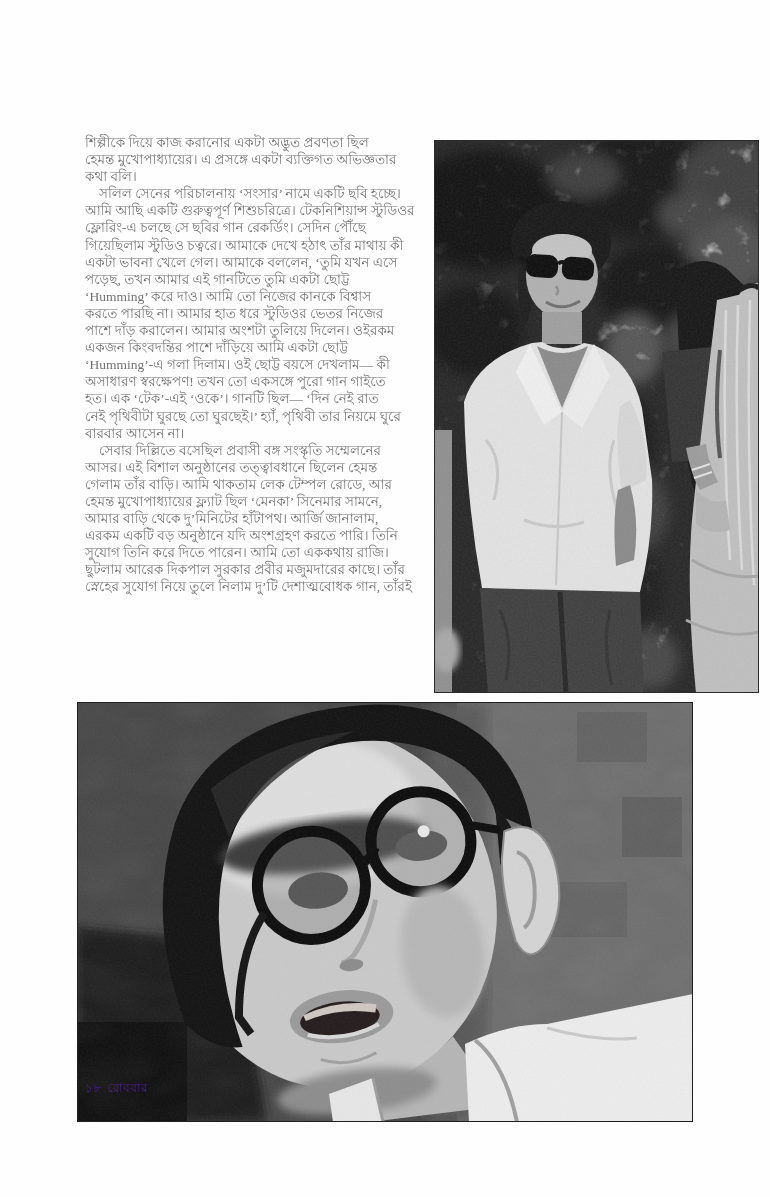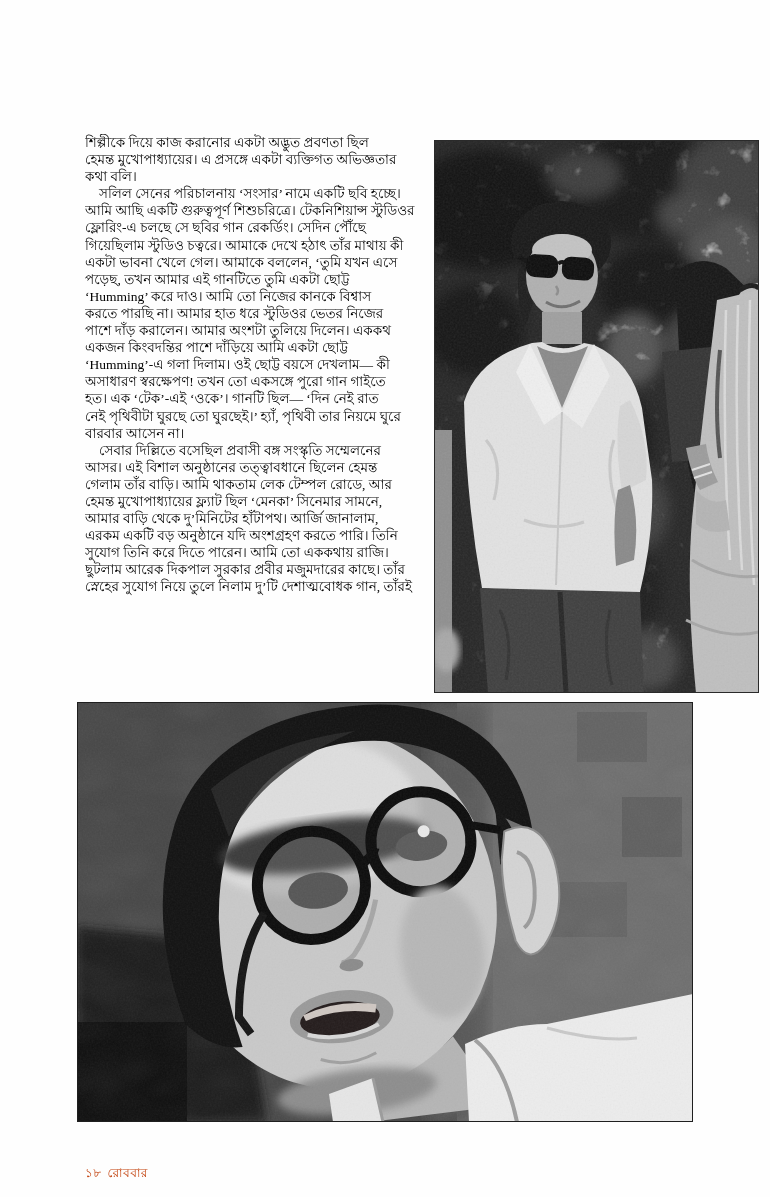--- a/index.html
+++ b/index.html
@@ -3,52 +3,52 @@
 <meta charset="utf-8">
 <style>
   html,body{margin:0;padding:0;background:#e9e9e9;}
   .page{
     position:relative; width:770px; height:1197px; margin:0 auto;
     background:#fefefe; overflow:hidden;
     font-family:"Liberation Serif","DejaVu Serif",serif;
   }
   .text-col{
     position:absolute; left:85px; top:134px; width:350px; height:552px;
-    font-size:13.5px; line-height:17.1px; color:#000000; overflow:hidden;
+    font-size:13.5px; line-height:17.1px; color:#737373; overflow:hidden;
   }
   .text-line{ white-space:nowrap; }
   .text-line.indent{ text-indent:14px; }
   .photo{ position:absolute; }
   .photo svg{ display:block; width:100%; height:100%; }
   .photo-top{ left:434px; top:140px; width:325px; height:553px; }
   .photo-bottom{ left:77px; top:702px; width:616px; height:420px; }
   .footer{
-    position:absolute; left:85px; top:1164px;
-    font-size:12px; color:#c2410c; letter-spacing:.5px;
+    position:absolute; left:85px; top:1079px;
+    font-size:12px; color:#4c1d95; letter-spacing:.5px;
   }
   .footer span{ margin-right:6px; }
 </style>
 </head>
 <body>
 
 <div class="page">
 
   <div class="text-col">
       <div class="text-line">শিল্পীকে দিয়ে কাজ করানোর একটা অদ্ভুত প্রবণতা ছিল</div>
       <div class="text-line">হেমন্ত মুখোপাধ্যায়ের। এ প্রসঙ্গে একটা ব্যক্তিগত অভিজ্ঞতার</div>
       <div class="text-line">কথা বলি।</div>
       <div class="text-line indent">সলিল সেনের পরিচালনায় ‘সংসার’ নামে একটি ছবি হচ্ছে।</div>
       <div class="text-line">আমি আছি একটি গুরুত্বপূর্ণ শিশুচরিত্রে। টেকনিশিয়ান্স স্টুডিওর</div>
       <div class="text-line">ফ্লোরিং-এ চলছে সে ছবির গান রেকর্ডিং। সেদিন পৌঁছে</div>
       <div class="text-line">গিয়েছিলাম স্টুডিও চত্বরে। আমাকে দেখে হঠাৎ তাঁর মাথায় কী</div>
       <div class="text-line">একটা ভাবনা খেলে গেল। আমাকে বললেন, ‘তুমি যখন এসে</div>
       <div class="text-line">পড়েছ, তখন আমার এই গানটিতে তুমি একটা ছোট্ট</div>
       <div class="text-line">‘Humming’ করে দাও। আমি তো নিজের কানকে বিশ্বাস</div>
       <div class="text-line">করতে পারছি না। আমার হাত ধরে স্টুডিওর ভেতর নিজের</div>
-      <div class="text-line">পাশে দাঁড় করালেন। আমার অংশটা তুলিয়ে দিলেন। এককথ</div>
+      <div class="text-line">পাশে দাঁড় করালেন। আমার অংশটা তুলিয়ে দিলেন। ওইরকম</div>
       <div class="text-line">একজন কিংবদন্তির পাশে দাঁড়িয়ে আমি একটা ছোট্ট</div>
       <div class="text-line">‘Humming’-এ গলা দিলাম। ওই ছোট্ট বয়সে দেখলাম— কী</div>
       <div class="text-line">অসাধারণ স্বরক্ষেপণ! তখন তো একসঙ্গে পুরো গান গাইতে</div>
       <div class="text-line">হত। এক ‘টেক’-এই ‘ওকে’। গানটি ছিল— ‘দিন নেই রাত</div>
       <div class="text-line">নেই পৃথিবীটা ঘুরছে তো ঘুরছেই।’ হ্যাঁ, পৃথিবী তার নিয়মে ঘুরে</div>
       <div class="text-line">বারবার আসেন না।</div>
       <div class="text-line indent">সেবার দিল্লিতে বসেছিল প্রবাসী বঙ্গ সংস্কৃতি সম্মেলনের</div>
       <div class="text-line">আসর। এই বিশাল অনুষ্ঠানের তত্ত্বাবধানে ছিলেন হেমন্ত</div>
       <div class="text-line">গেলাম তাঁর বাড়ি। আমি থাকতাম লেক টেম্পল রোডে, আর</div>
       <div class="text-line">হেমন্ত মুখোপাধ্যায়ের ফ্ল্যাট ছিল ‘মেনকা’ সিনেমার সামনে,</div>

